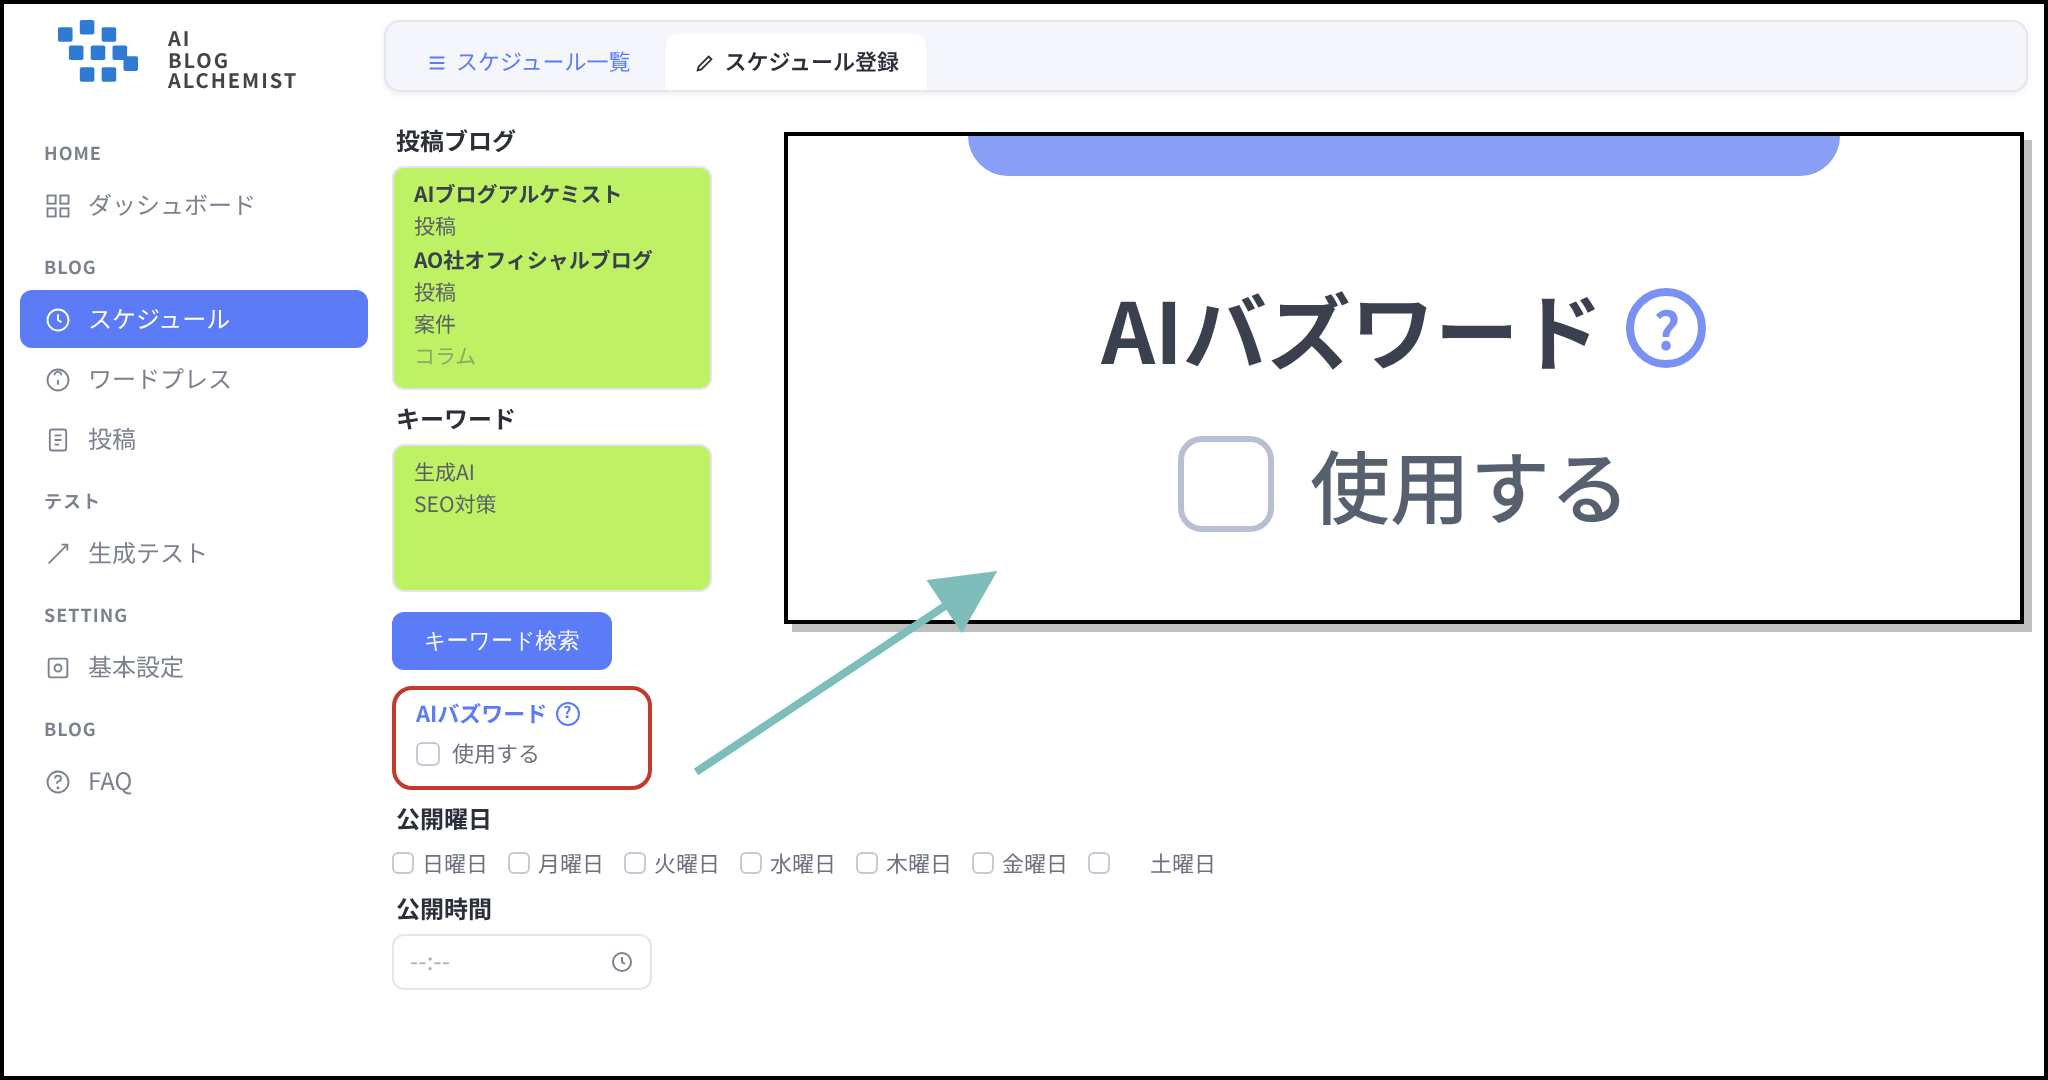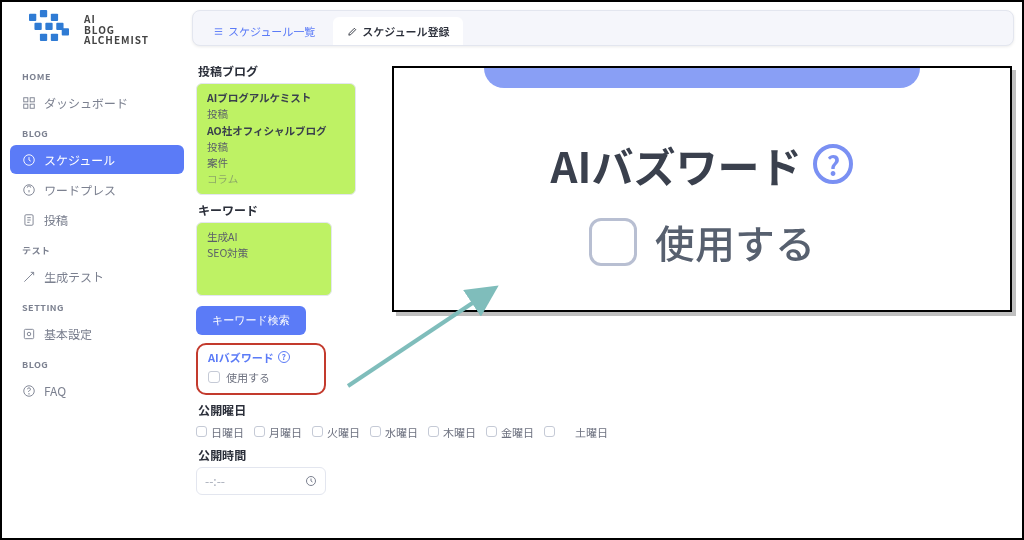--- a/index.html
+++ b/index.html
@@ -71,21 +71,21 @@
   }
   .tab.active{background:#fff;color:var(--text);font-weight:600;}
   .tab .ic{width:11px;height:11px;}
   .content{padding:10px 4px 0 4px;}
   .section-label{font-weight:700;margin:6px 0 4px 2px;}
   .blog-box,.kw-box{
     border:1px solid var(--border);border-radius:6px;
     padding:6px 10px;width:160px;font-size:10.5px;color:#5b5f6a;line-height:1.55;
     background:#bef264;
   }
-  .kw-box{width:136px;height:74px;}
+  .kw-box{width:160px;height:74px;}
   .btn{
     display:inline-block;background:var(--accent);color:#fff;
     border:none;border-radius:6px;padding:7px 16px;font-size:11px;
     cursor:pointer;margin-top:10px;
   }
   .buzz-row{
     margin-top:8px;
     border:2px solid #c33a2d;border-radius:10px;
     padding:4px 10px 8px 10px;
     width:130px;

